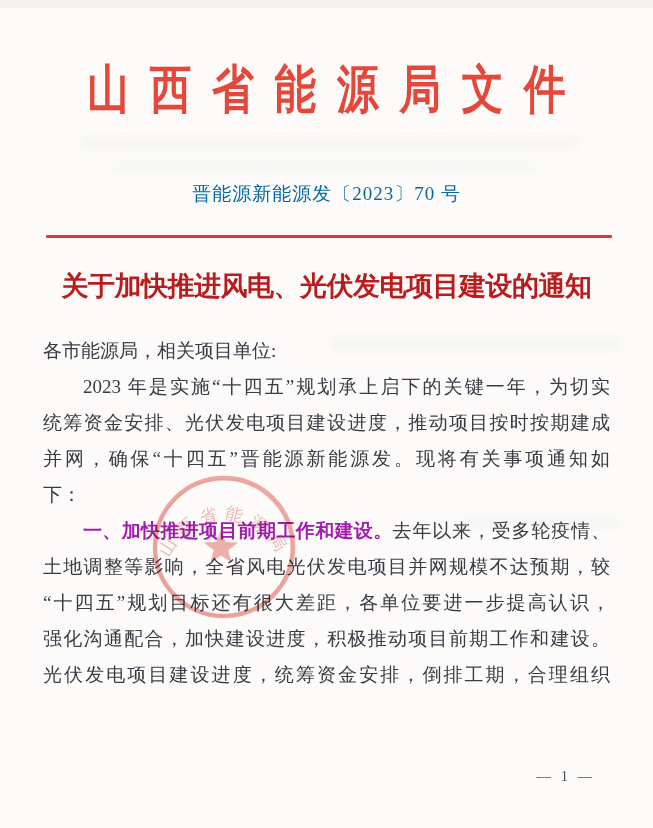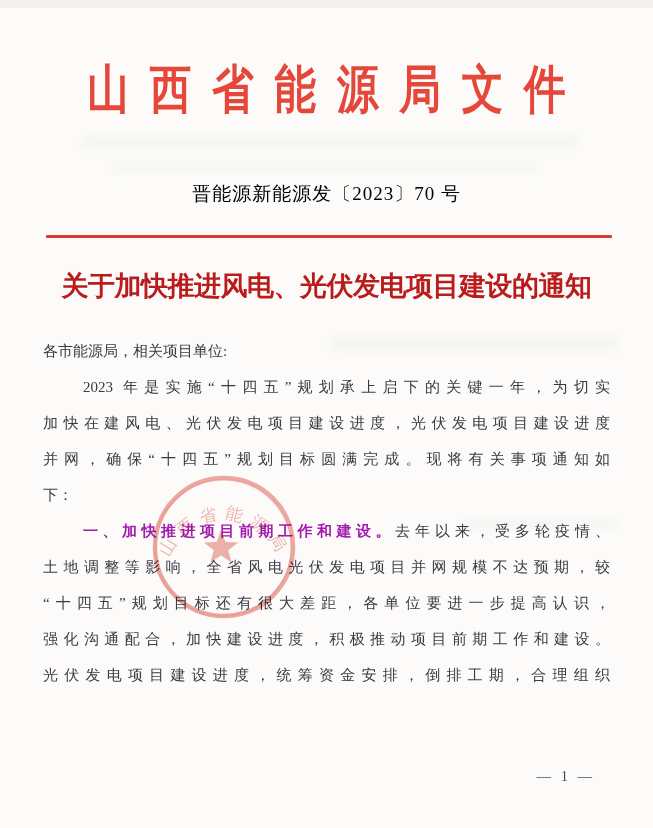--- a/index.html
+++ b/index.html
@@ -35,21 +35,21 @@
     line-height: 64px;
     text-indent: 26px; 
   }
   .doc-number {
     position: absolute;
     top: 173px;
     left: 0;
     width: 653px;
     text-align: center;
     font-size: 19px;
-    color: #000000;
+    color: #0369a1;
     letter-spacing: 1px;
   }
   .red-rule {
     position: absolute;
     top: 227px;
     left: 46px;
     width: 566px;
     height: 3px;
     background: #dc3a30;
     border-radius: 1px;
@@ -67,21 +67,21 @@
     color: #b91c1c;
     letter-spacing: -0.5px;
     line-height: 40px;
   }
   
   .body-block {
     position: absolute;
     top: 325px;
     left: 43px;
     width: 567px;
-    font-size: 15px;
+    font-size: 19px;
     line-height: 36px;
     color: #3b3a44;
   }
   .line {
     height: 36px;
     white-space: nowrap;
   }
   .line.stretch {
     white-space: normal;
     text-align: justify;
@@ -142,22 +142,22 @@
 
   <div class="org-title">山西省能源局文件</div>
   <div class="doc-number">晋能源新能源发〔2023〕70 号</div>
   <div class="red-rule"></div>
 
   <h1 class="doc-title">关于加快推进风电、光伏发电项目建设的通知</h1>
 
   <div class="body-block">
     <div class="line">各市能源局，相关项目单位:</div>
     <div class="line stretch indent">2023 年是实施“十四五”规划承上启下的关键一年，为切实</div>
-    <div class="line stretch">加快在建风电、光伏发电项目建设进度，光伏发电项目建设进度</div>
-    <div class="line stretch">并网，确保“十四五”规划目标圆满完成。现将有关事项通知如</div>
+    <div class="line stretch">统筹资金安排、光伏发电项目建设进度，推动项目按时按期建成</div>
+    <div class="line stretch">并网，确保“十四五”晋能源新能源发。现将有关事项通知如</div>
     <div class="line">下：</div>
     <div class="line stretch indent"><span class="sec-head">一、加快推进项目前期工作和建设。</span><span>去年以来，受多轮疫情、</span></div>
     <div class="line stretch">土地调整等影响，全省风电光伏发电项目并网规模不达预期，较</div>
     <div class="line stretch">“十四五”规划目标还有很大差距，各单位要进一步提高认识，</div>
     <div class="line stretch">强化沟通配合，加快建设进度，积极推动项目前期工作和建设。</div>
     <div class="line stretch">光伏发电项目建设进度，统筹资金安排，倒排工期，合理组织</div>
   </div>
 
   <svg class="seal" viewBox="0 0 152 152" xmlns="http://www.w3.org/2000/svg">
     <circle cx="76" cy="76" r="69" fill="none" stroke="#d84b3e" stroke-width="4.5" opacity="0.55"></circle>

